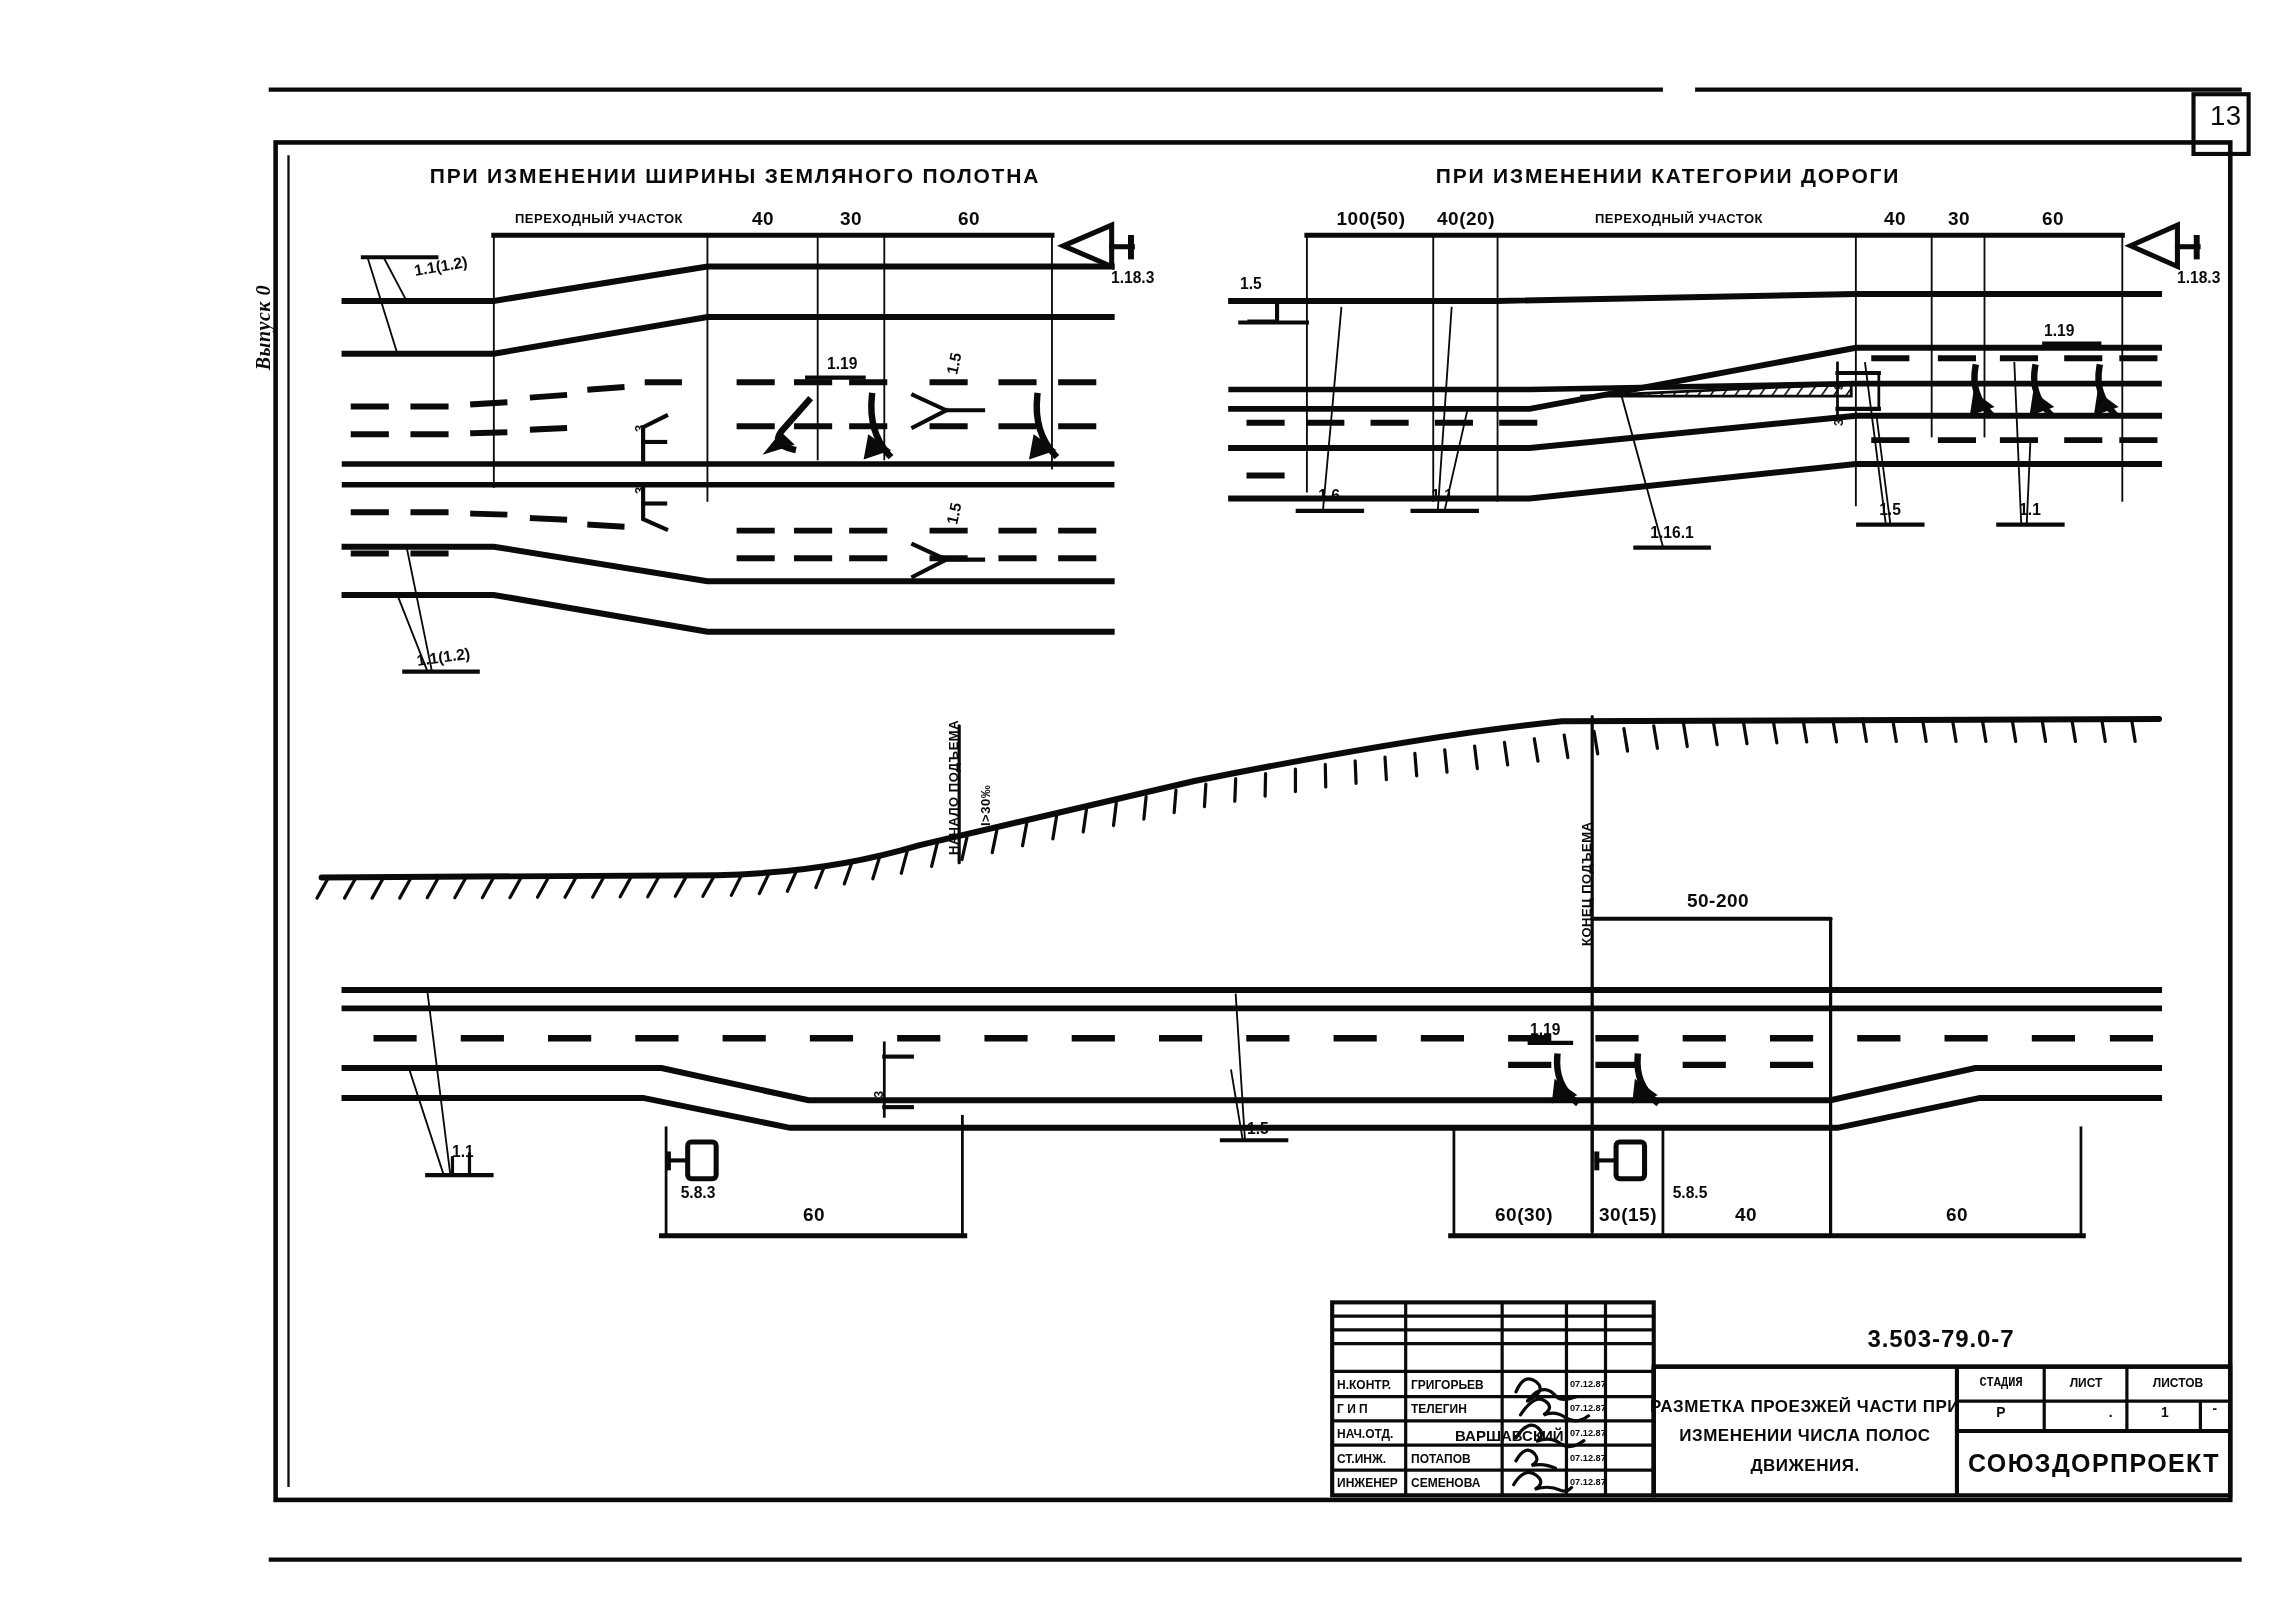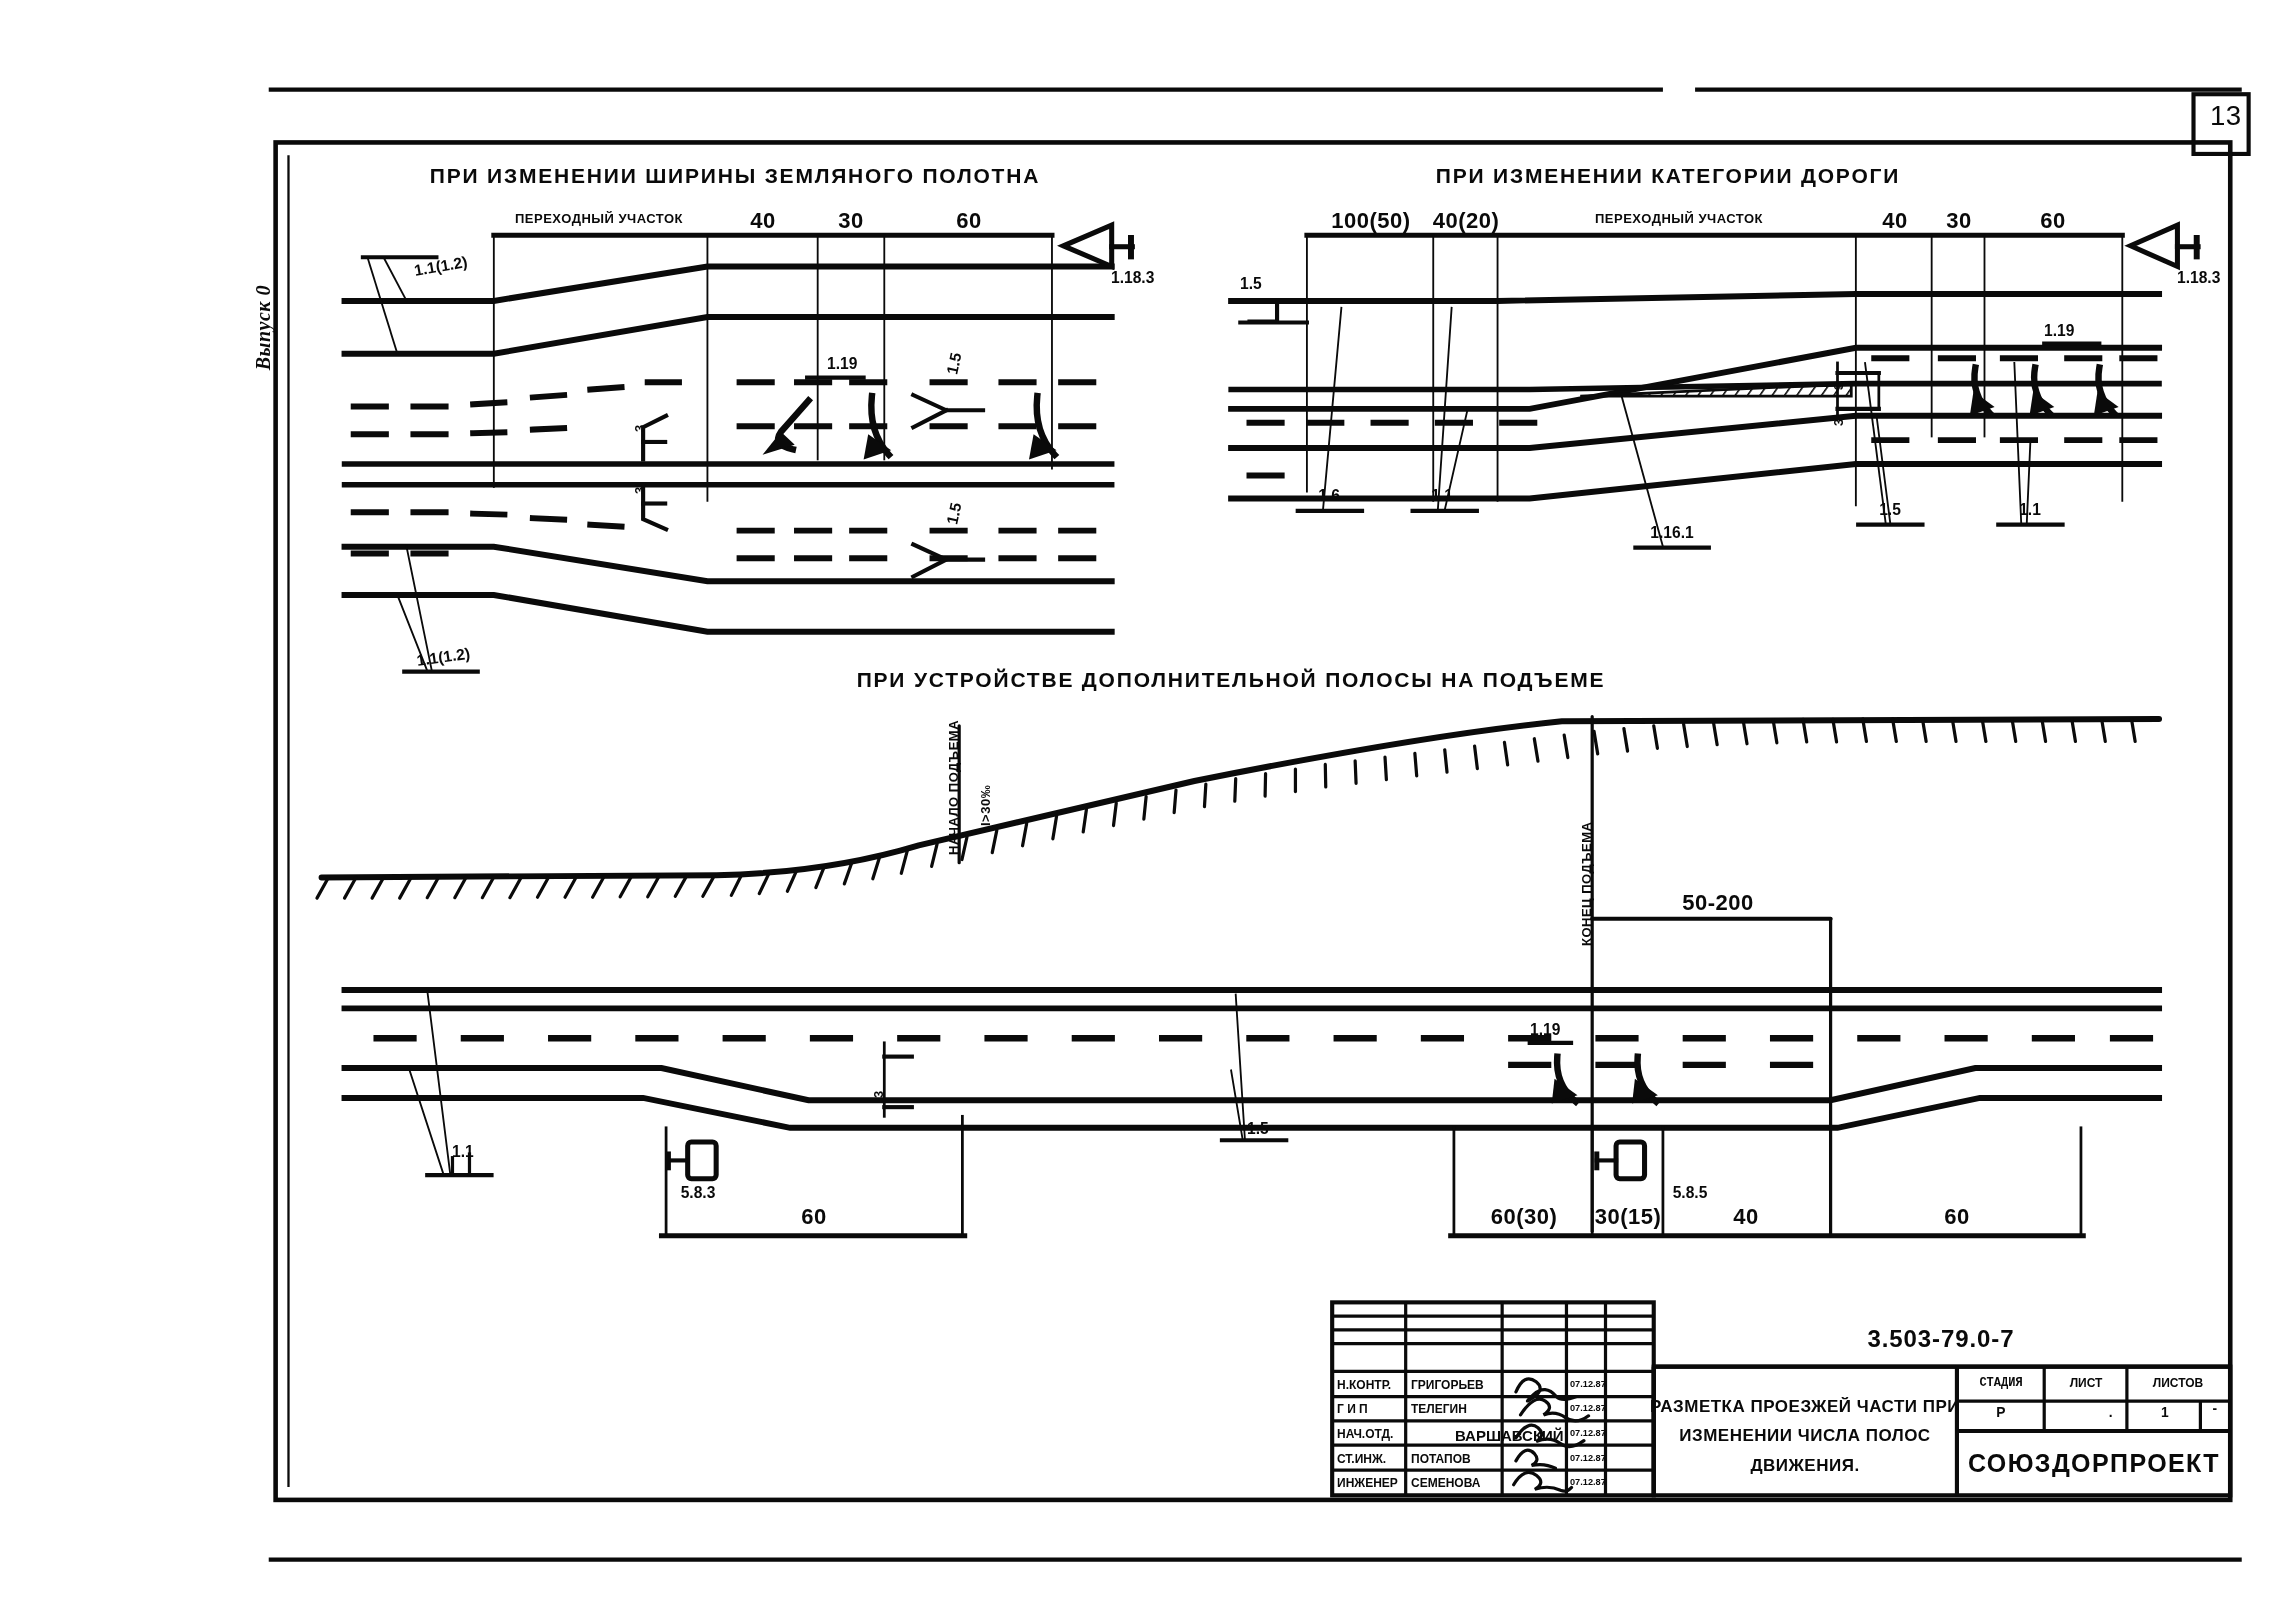--- a/index.html
+++ b/index.html
@@ -8,21 +8,21 @@
     position:relative;
     width:2284px;height:1618px;
     background:#ffffff;
     overflow:hidden;
   }
   #sheet svg{position:absolute;left:0;top:0;}
   .txt{position:absolute;color:#0a0a0a;white-space:nowrap;
        font-family:"Liberation Sans",sans-serif;font-weight:bold;
        letter-spacing:0.5px;}
   .sect-title{font-size:21px;font-weight:bold;letter-spacing:1.8px;}
-  .dimlbl{font-size:22px;font-weight:bold;letter-spacing:0.5px;}
+  .dimlbl{font-size:19px;font-weight:bold;letter-spacing:0.5px;}
   .smalllbl{font-size:13px;font-weight:bold;letter-spacing:0.5px;}
   .marklbl{font-size:15.6px;font-weight:bold;letter-spacing:0px;}
   .vert{writing-mode:vertical-rl;transform:rotate(180deg);}
   .tb{font-size:13.8px;font-weight:bold;letter-spacing:0.5px;}
   .tb-small{font-size:12px;font-weight:bold;letter-spacing:0px;}
   .tb-title{font-size:17px;font-weight:bold;letter-spacing:0.5px;}
   .tb-code{font-size:24px;font-weight:bold;letter-spacing:0.9px;}
   .tb-org{font-size:25px;font-weight:bold;letter-spacing:1.4px;}
   .pageno{font-size:27.6px;font-weight:normal;}
   .issue{font-size:20px;font-style:italic;font-family:"Liberation Serif",serif;}
@@ -459,21 +459,20 @@
   <div class="txt marklbl ctr" style="left:1329px;top:487px;">1.6</div>
   <div class="txt marklbl ctr" style="left:1442px;top:487px;">1.1</div>
   <div class="txt marklbl ctr" style="left:1672px;top:524px;">1.16.1</div>
   <div class="txt marklbl ctr" style="left:1890px;top:501px;">1.5</div>
   <div class="txt marklbl ctr" style="left:2030px;top:501px;">1.1</div>
   <div class="txt marklbl" style="left:2044px;top:322px;">1.19</div>
   <div class="txt marklbl" style="left:2177px;top:269px;">1.18.3</div>
   <div class="txt smalllbl" style="left:1831px;top:390px;transform:rotate(-90deg);transform-origin:left top;">3</div>
   <div class="txt smalllbl" style="left:1831px;top:426px;transform:rotate(-90deg);transform-origin:left top;">3</div>
 
-  <div class="txt sect-title ctr" style="left:1231px;top:668px;">ПРИ УСТРОЙСТВЕ ДОПОЛНИТЕЛЬНОЙ ПОЛОСЫ НА ПОДЪЕМЕ</div>
 
   <div class="txt smalllbl" style="left:946px;top:855px;transform:rotate(-90deg);transform-origin:left top;">НАЧАЛО ПОДЪЕМА</div>
   <div class="txt smalllbl" style="left:978px;top:826px;transform:rotate(-90deg);transform-origin:left top;">I&gt;30‰</div>
   <div class="txt smalllbl" style="left:1579px;top:946px;transform:rotate(-90deg);transform-origin:left top;">КОНЕЦ ПОДЪЕМА</div>
   <div class="txt dimlbl ctr" style="left:1718px;top:890px;">50-200</div>
 
   <div class="txt dimlbl ctr" style="left:814px;top:1204px;">60</div>
   <div class="txt dimlbl ctr" style="left:1524px;top:1204px;">60(30)</div>
   <div class="txt dimlbl ctr" style="left:1628px;top:1204px;">30(15)</div>
   <div class="txt dimlbl ctr" style="left:1746px;top:1204px;">40</div>

